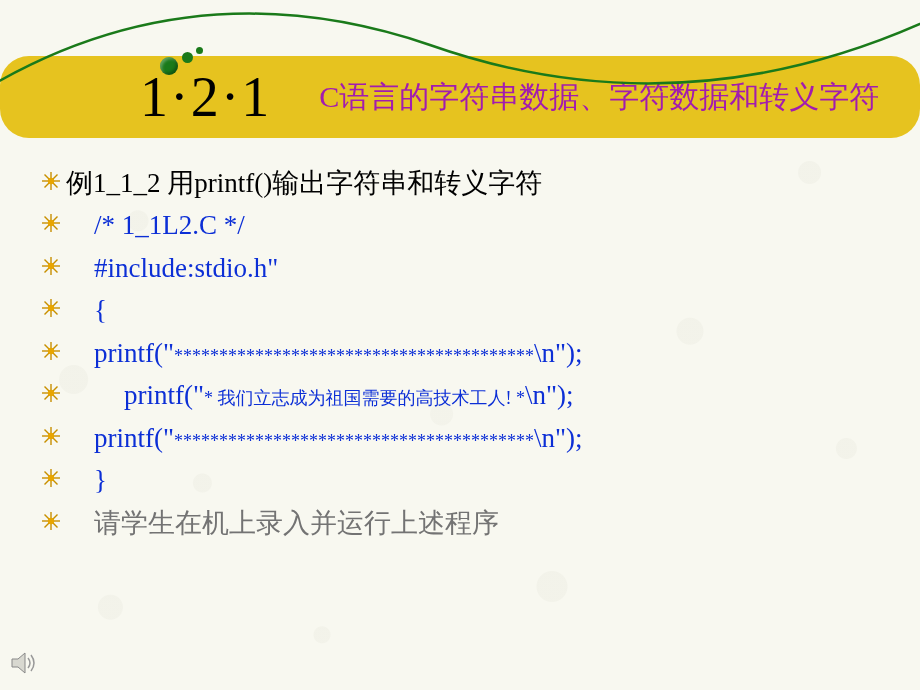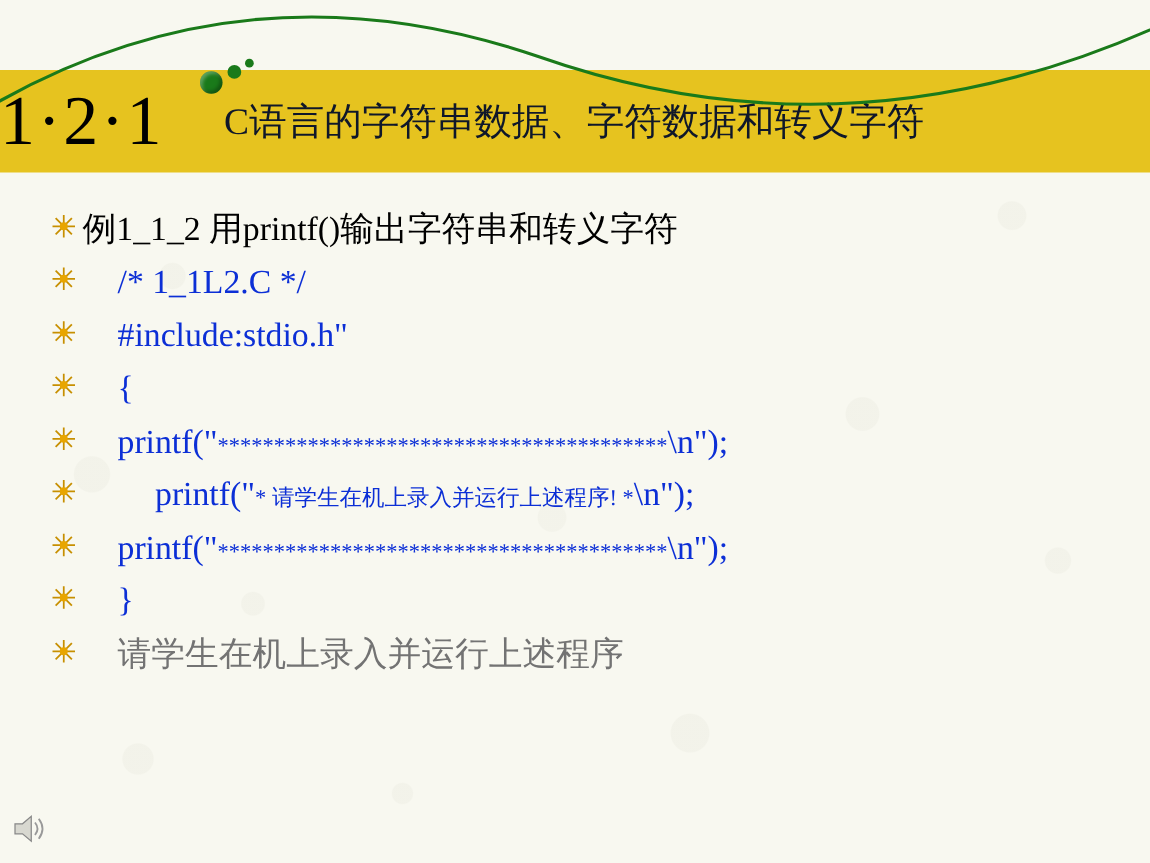--- a/index.html
+++ b/index.html
@@ -38,30 +38,32 @@
     .title-bar {
       position: absolute;
       top: 56px;
       left: 0;
       width: 920px;
       height: 82px;
       background: #e6c31f;
       z-index: 1;
       display: flex;
       align-items: center;
+      padding-left: 140px;
+      border-radius: 29px;
     }
     .title-num {
       font-size: 56px;
       font-family: "Times New Roman", serif;
       color: #000;
       letter-spacing: 2px;
     }
     .title-text {
       font-size: 30px;
-      color: #0f172a;
+      color: #a21caf;
       margin-left: 48px;
     }
     .node { position: absolute; border-radius: 50%; background: #1a7a1a; z-index: 3; }
     .node.big { width: 18px; height: 18px; box-shadow: inset -2px -2px 3px rgba(0,0,0,0.3), inset 2px 2px 3px rgba(255,255,255,0.3);}
     .node.med { width: 11px; height: 11px; }
     .node.sm  { width: 7px; height: 7px; }
     .content {
       position: absolute;
       top: 165px;
       left: 40px;
@@ -184,21 +186,21 @@
     <div class="line">
       <div class="bullet"><svg viewBox="0 0 22 22">
   <g stroke="#c78f00" stroke-width="1.4" fill="none">
     <line x1="11" y1="2" x2="11" y2="20"></line>
     <line x1="2" y1="11" x2="20" y2="11"></line>
     <line x1="4.5" y1="4.5" x2="17.5" y2="17.5"></line>
     <line x1="17.5" y1="4.5" x2="4.5" y2="17.5"></line>
   </g>
   <circle cx="11" cy="11" r="3.2" fill="#e8a500"></circle>
 </svg></div>
-      <div class="line-text blue indent2"><span>printf("</span><span class="small-inner">*  请学生在机上录入并运行上述程序!  *</span><span>\n");</span></div>
+      <div class="line-text blue indent2"><span>printf("</span><span class="small-inner">*  我们立志成为祖国需要的高技术工人!  *</span><span>\n");</span></div>
     </div>
     <div class="line">
       <div class="bullet"><svg viewBox="0 0 22 22">
   <g stroke="#c78f00" stroke-width="1.4" fill="none">
     <line x1="11" y1="2" x2="11" y2="20"></line>
     <line x1="2" y1="11" x2="20" y2="11"></line>
     <line x1="4.5" y1="4.5" x2="17.5" y2="17.5"></line>
     <line x1="17.5" y1="4.5" x2="4.5" y2="17.5"></line>
   </g>
   <circle cx="11" cy="11" r="3.2" fill="#e8a500"></circle>

